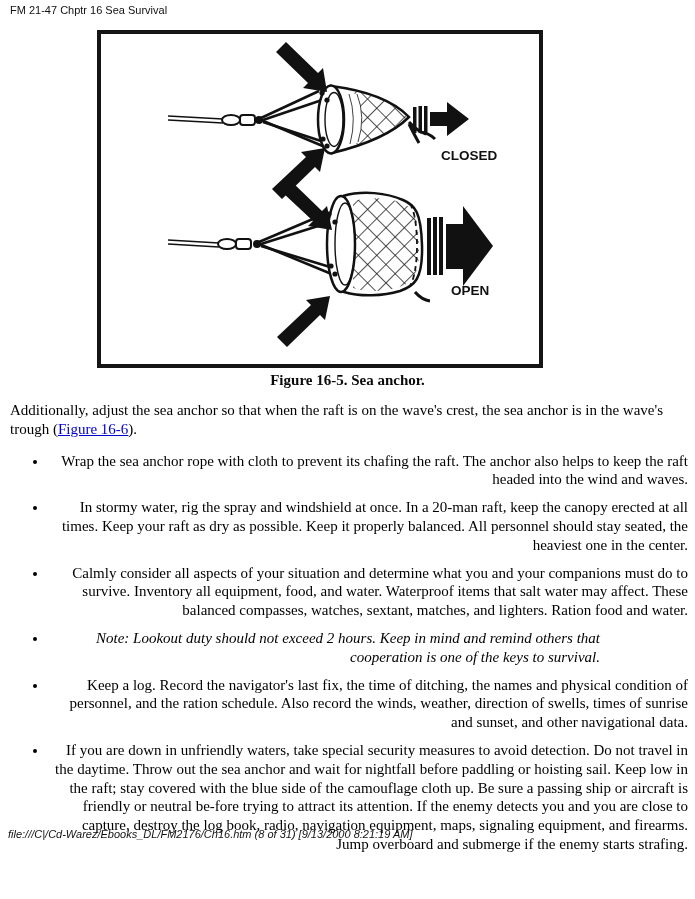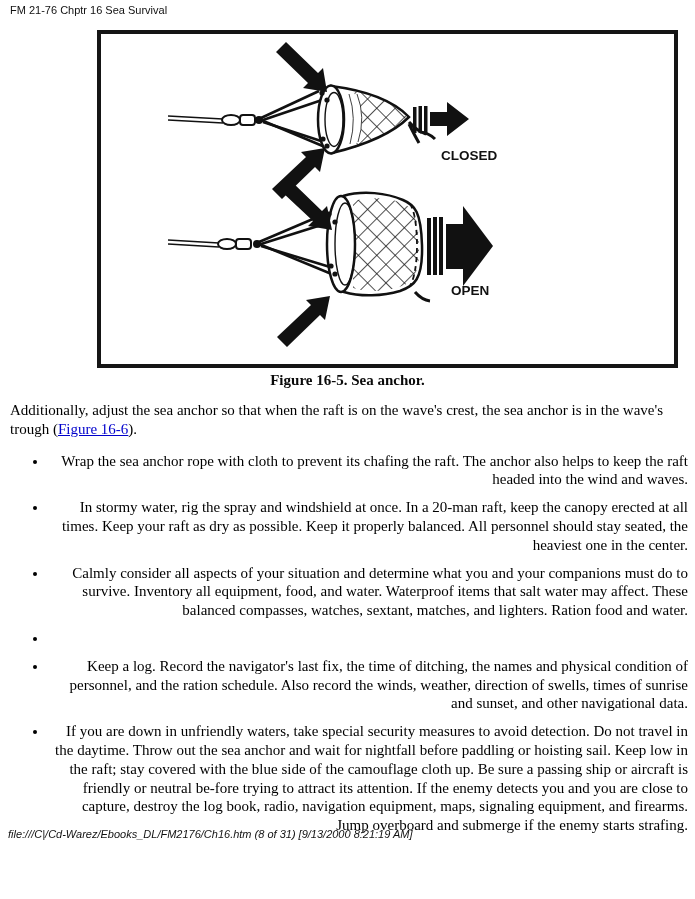--- a/index.html
+++ b/index.html
@@ -5,21 +5,21 @@
   html,body { margin:0; padding:0; }
   body {
     width:695px; height:899px; background:#ffffff; position:relative;
     font-family:"Liberation Serif", serif; color:#000; overflow:hidden;
   }
   .hdr {
     position:absolute; top:4px; left:10px;
     font-family:"Liberation Sans", sans-serif; font-size:11px; color:#111;
   }
   .figbox {
-    position:absolute; left:97px; top:30px; width:581px; height:338px;
+    position:absolute; left:97px; top:30px; width:446px; height:338px;
     border:4px solid #151515; box-sizing:border-box; background:#fff;
   }
   .figbox svg { display:block; }
   .caption {
     position:absolute; top:372px; left:0; width:695px; text-align:center;
     font-weight:bold; font-size:15px; color:#0a0a0a;
   }
   .content {
     position:absolute; top:401px; left:10px; width:678px;
     font-size:15px; line-height:18.8px;
@@ -34,21 +34,21 @@
     font-family:"Liberation Sans", sans-serif; font-size:11px; color:#111;font-style:italic;
   }
   .ink { stroke:#111; }
   text.figlabel {
     font-family:"Liberation Sans", sans-serif; font-weight:bold; font-size:13.5px; fill:#111;
   }
 </style>
 </head>
 <body>
 
-<div class="hdr">FM 21-76 Chptr 16 Sea Survival</div>
+<div class="hdr">FM 21-47 Chptr 16 Sea Survival</div>
 
 <div class="figbox">
   <svg width="493" height="330" viewBox="0 0 493 330">
     <defs>
       <pattern id="mesh" width="13" height="13" patternUnits="userSpaceOnUse" patternTransform="rotate(45)">
         <path d="M0,0 L0,13 M0,0 L13,0" stroke="#161616" stroke-width="1.5" fill="none"></path>
       </pattern>
     </defs>
 
     <g>
@@ -145,19 +145,20 @@
 <div class="caption">Figure 16-5. Sea anchor.</div>
 
 <div class="content">
   <p class="para"><span>Additionally, adjust the sea anchor so that when the raft is on the wave's crest, the sea anchor is in the wave's trough (</span><a class="figlink" href="#" style="color: rgb(0, 0, 204);">Figure 16-6</a><span>).</span></p>
 
   <ul class="blist">
     <li><span>Wrap the sea anchor rope with cloth to prevent its chafing the raft. The anchor also helps to keep the raft headed into the wind and waves.</span></li>
     <li><span>In stormy water, rig the spray and windshield at once. In a 20-man raft, keep the canopy erected at all times. Keep your raft as dry as possible. Keep it properly balanced. All personnel should stay seated, the heaviest one in the center.</span></li>
     <li><span>Calmly consider all aspects of your situation and determine what you and your companions must do to survive. Inventory all equipment, food, and water. Waterproof items that salt water may affect. These balanced compasses, watches, sextant, matches, and lighters. Ration food and water.</span></li>
     <li>
+      <div class="note">Note: Lookout duty should not exceed 2 hours. Keep in mind and remind others that cooperation is one of the keys to survival.</div>
     </li>
     <li><span>Keep a log. Record the navigator's last fix, the time of ditching, the names and physical condition of personnel, and the ration schedule. Also record the winds, weather, direction of swells, times of sunrise and sunset, and other navigational data.</span></li>
     <li><span>If you are down in unfriendly waters, take special security measures to avoid detection. Do not travel in the daytime. Throw out the sea anchor and wait for nightfall before paddling or hoisting sail. Keep low in the raft; stay covered with the blue side of the camouflage cloth up. Be sure a passing ship or aircraft is friendly or neutral be-fore trying to attract its attention. If the enemy detects you and you are close to capture, destroy the log book, radio, navigation equipment, maps, signaling equipment, and firearms. Jump overboard and submerge if the enemy starts strafing.</span></li>
   </ul>
 </div>
 
 <div class="ftr">file:///C|/Cd-Warez/Ebooks_DL/FM2176/Ch16.htm (8 of 31) [9/13/2000 8:21:19 AM]</div>
 
 </body></html>

